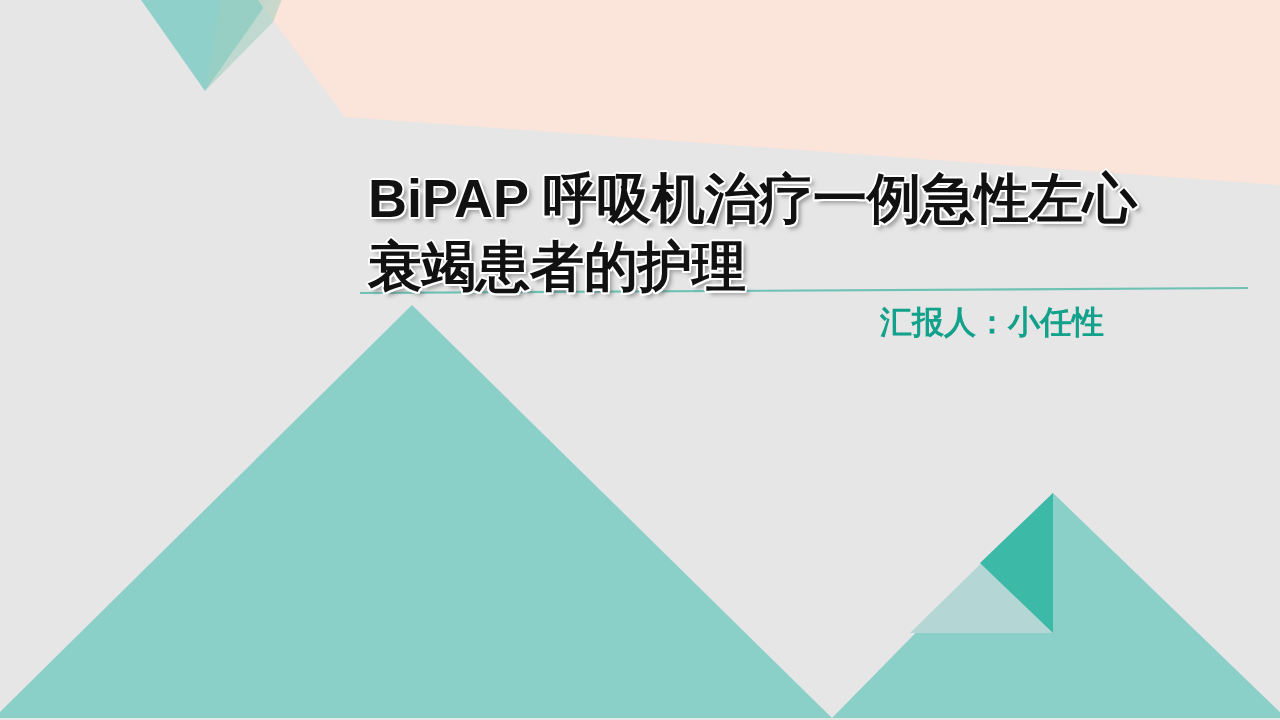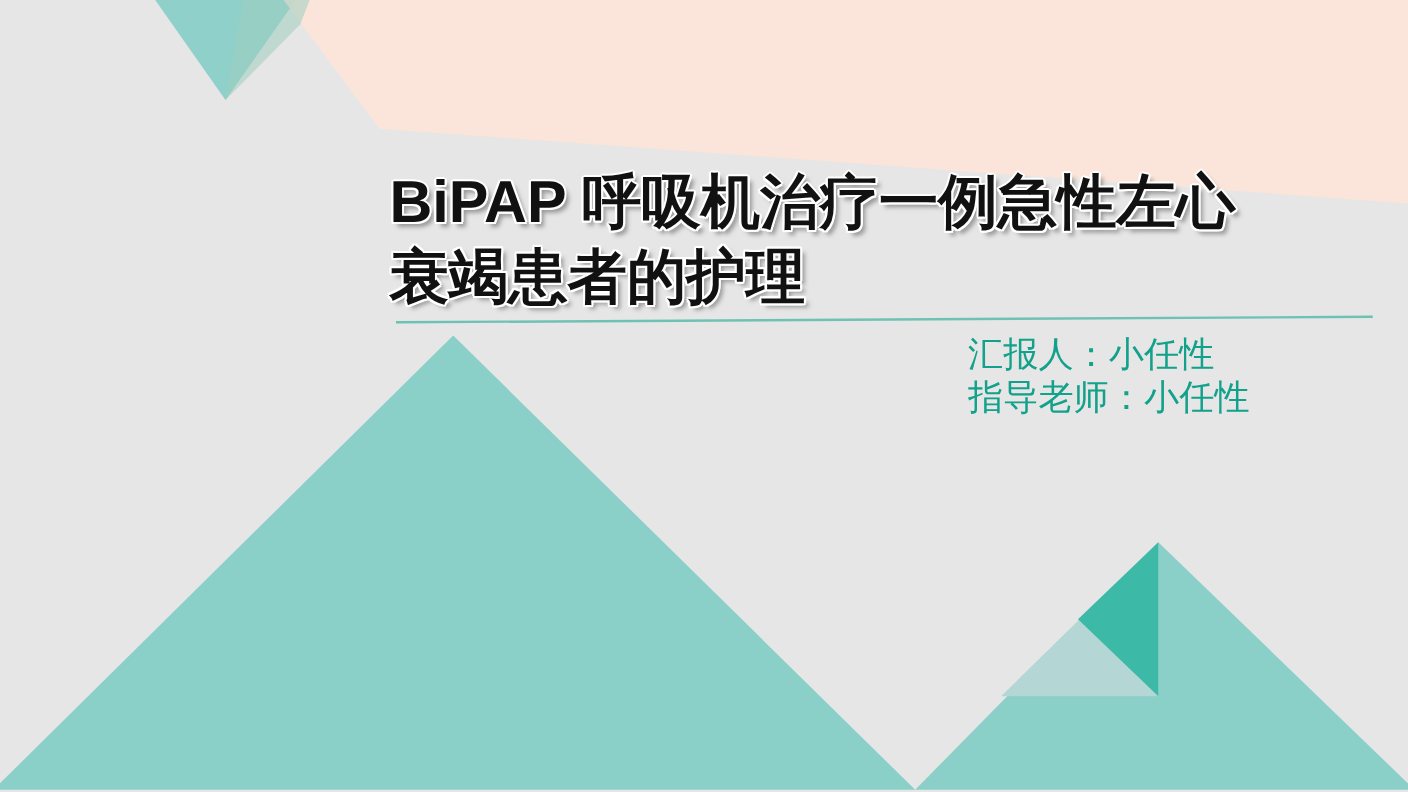--- a/index.html
+++ b/index.html
@@ -25,21 +25,21 @@
     display: block;
   }
   
   #title-block {
     position: absolute;
     left: 352px;
     top: 148px;
     width: 880px;
   }
   #slide-title {
-    margin: 2px;
+    margin: 16px;
     font-family: "Liberation Sans", "DejaVu Sans", sans-serif;
     font-weight: bold;
     font-size: 54px;
     line-height: 68px;
     letter-spacing: 0px;
     color: #111111;
     white-space: pre-line;
     text-shadow:
        2px 0 0 #ffffff, -2px 0 0 #ffffff,
        0 2px 0 #ffffff, 0 -2px 0 #ffffff,
@@ -50,21 +50,21 @@
   
   #subtitle-block {
     position: absolute;
     left: 880px;
     top: 303px;
     width: 390px;
   }
   .subtitle-line {
     margin: 0;
     font-family: "Liberation Sans", "DejaVu Sans", sans-serif;
-    font-weight: normal;
+    font-weight: bold;
     font-size: 32px;
     line-height: 39px;
     color: #12a18a;
     white-space: nowrap;
   }
 </style>
 </head>
 <body>
 
 <div id="slide">
@@ -92,16 +92,15 @@
     <line x1="360" y1="293" x2="1248" y2="288" stroke="#6ec2b4" stroke-width="2.2"></line>
   </svg>
 
   <div id="title-block">
     <h1 id="slide-title">BiPAP 呼吸机治疗一例急性左心
 衰竭患者的护理</h1>
   </div>
 
   <div id="subtitle-block">
     <p class="subtitle-line">汇报人：小任性</p>
-    <p class="subtitle-line">指导老师：小任性</p>
   </div>
 
 </div>
 
 </body></html>

